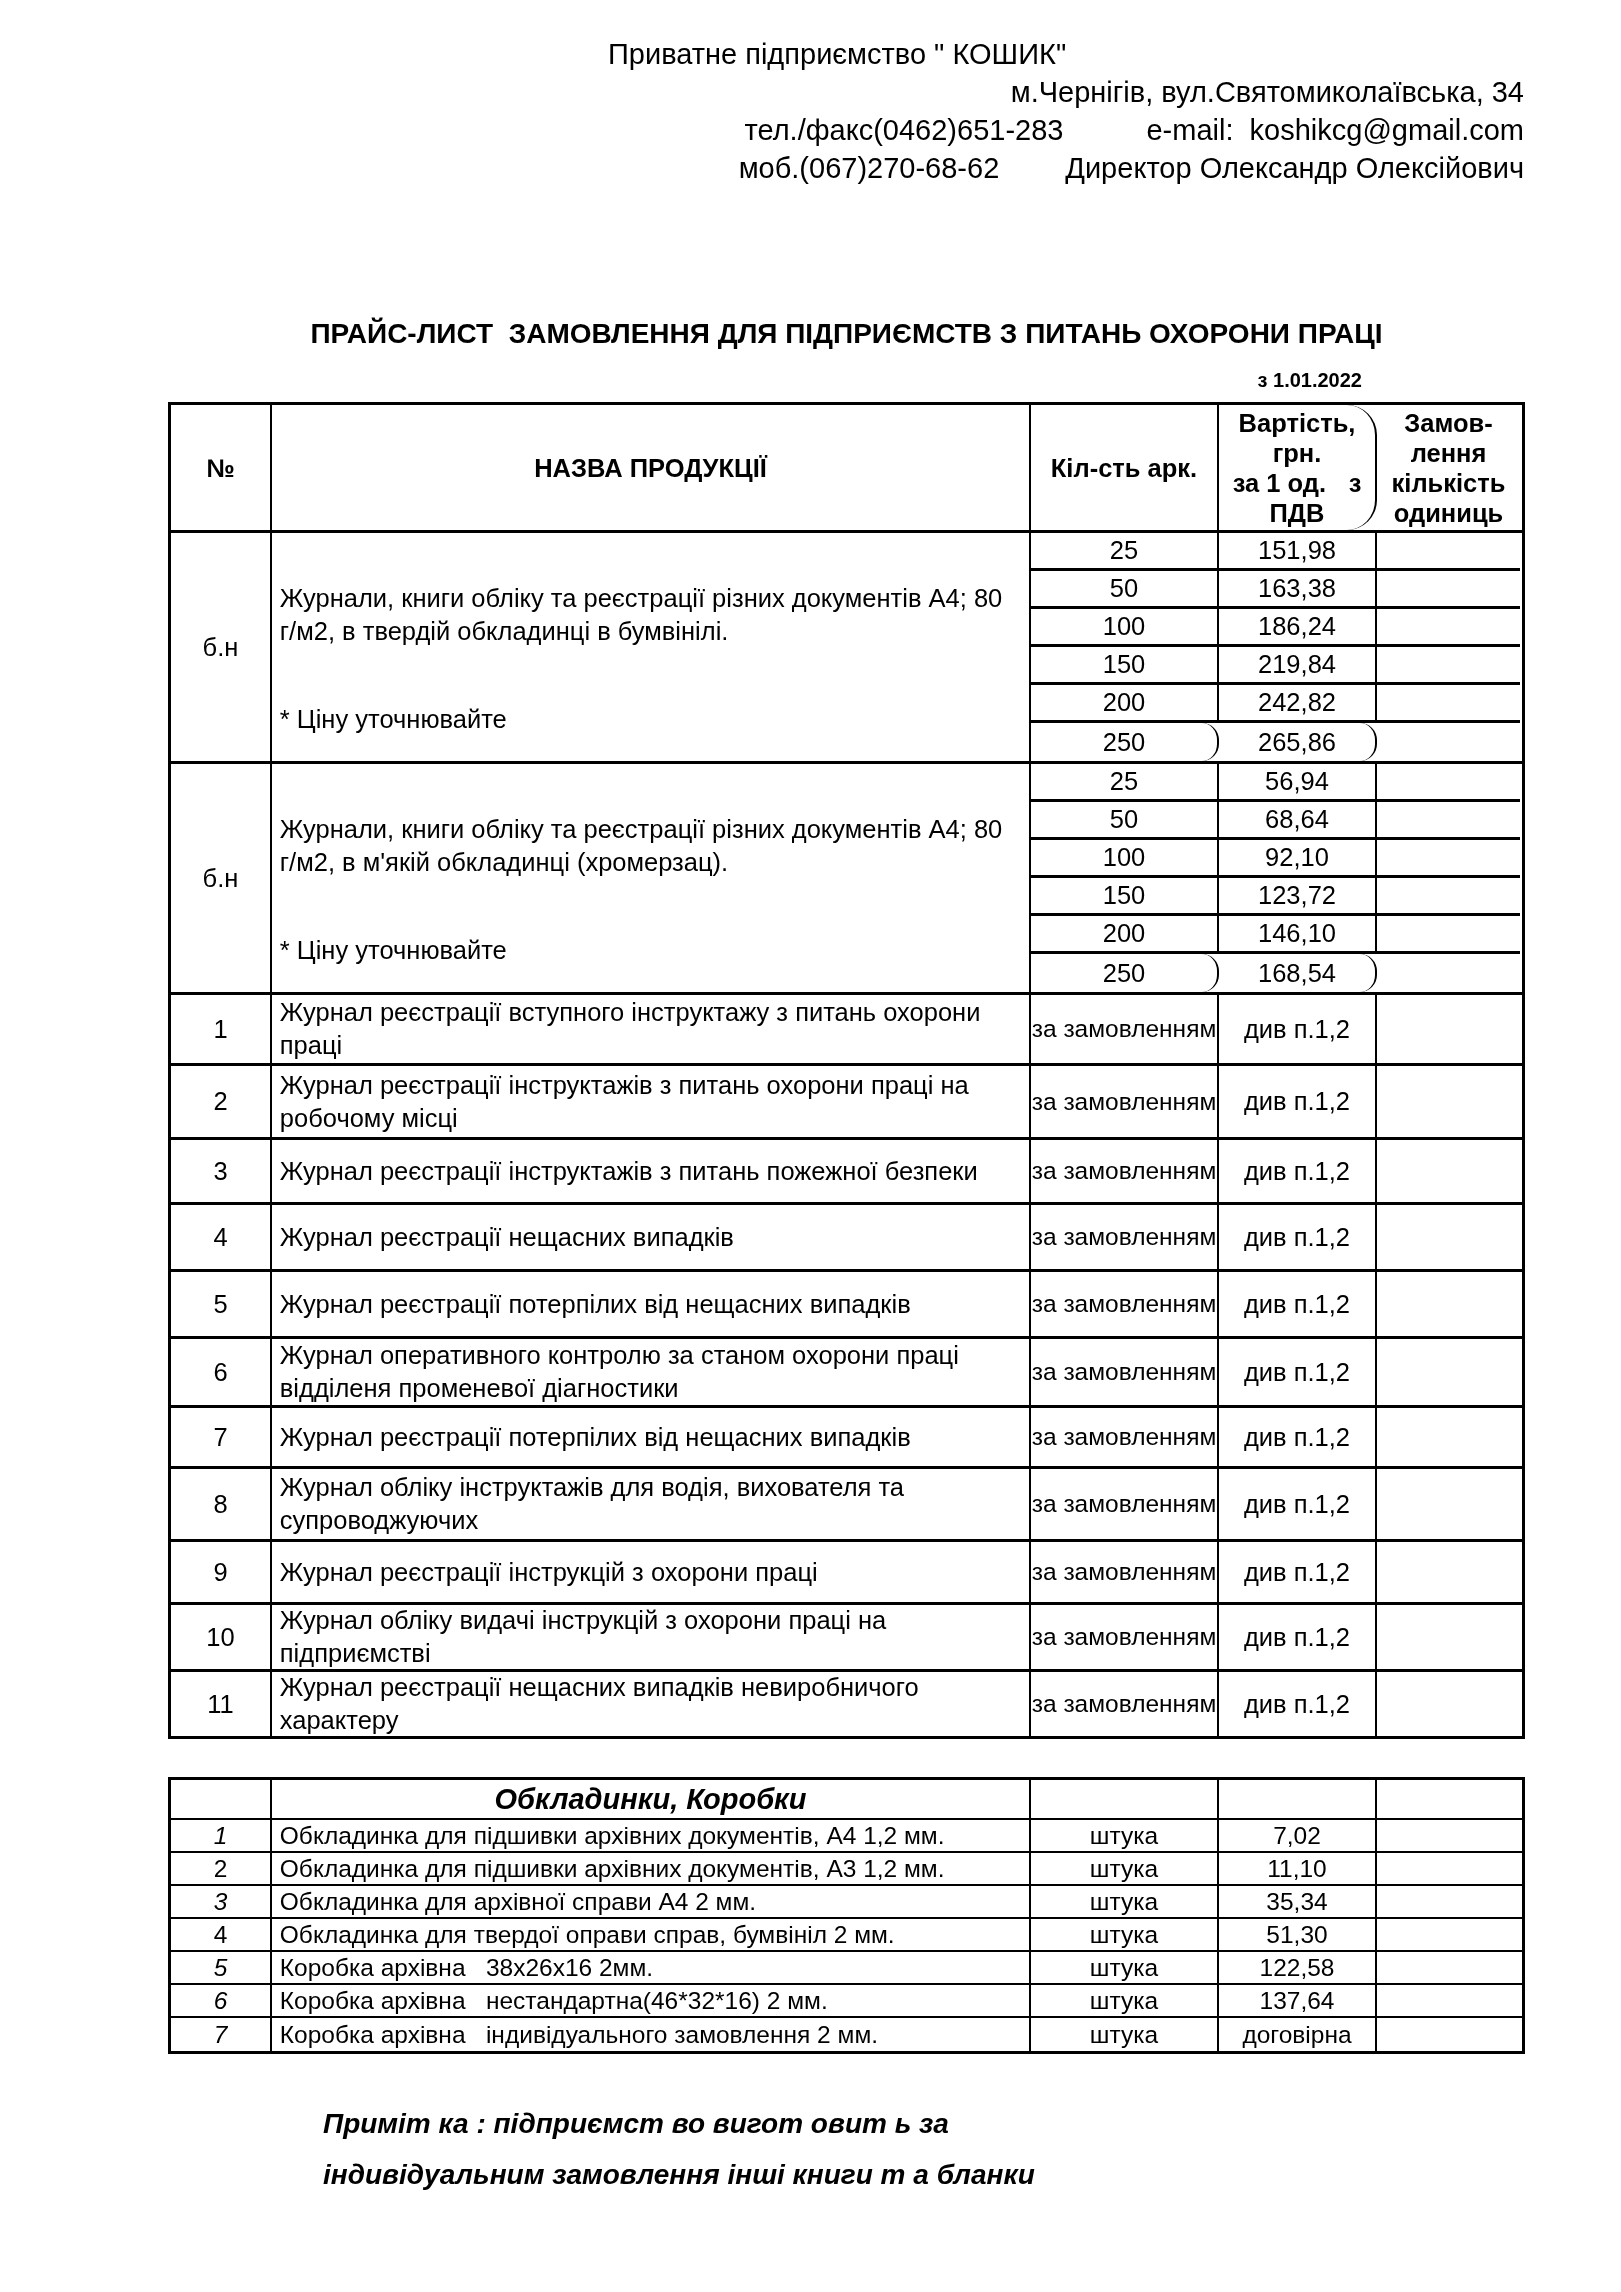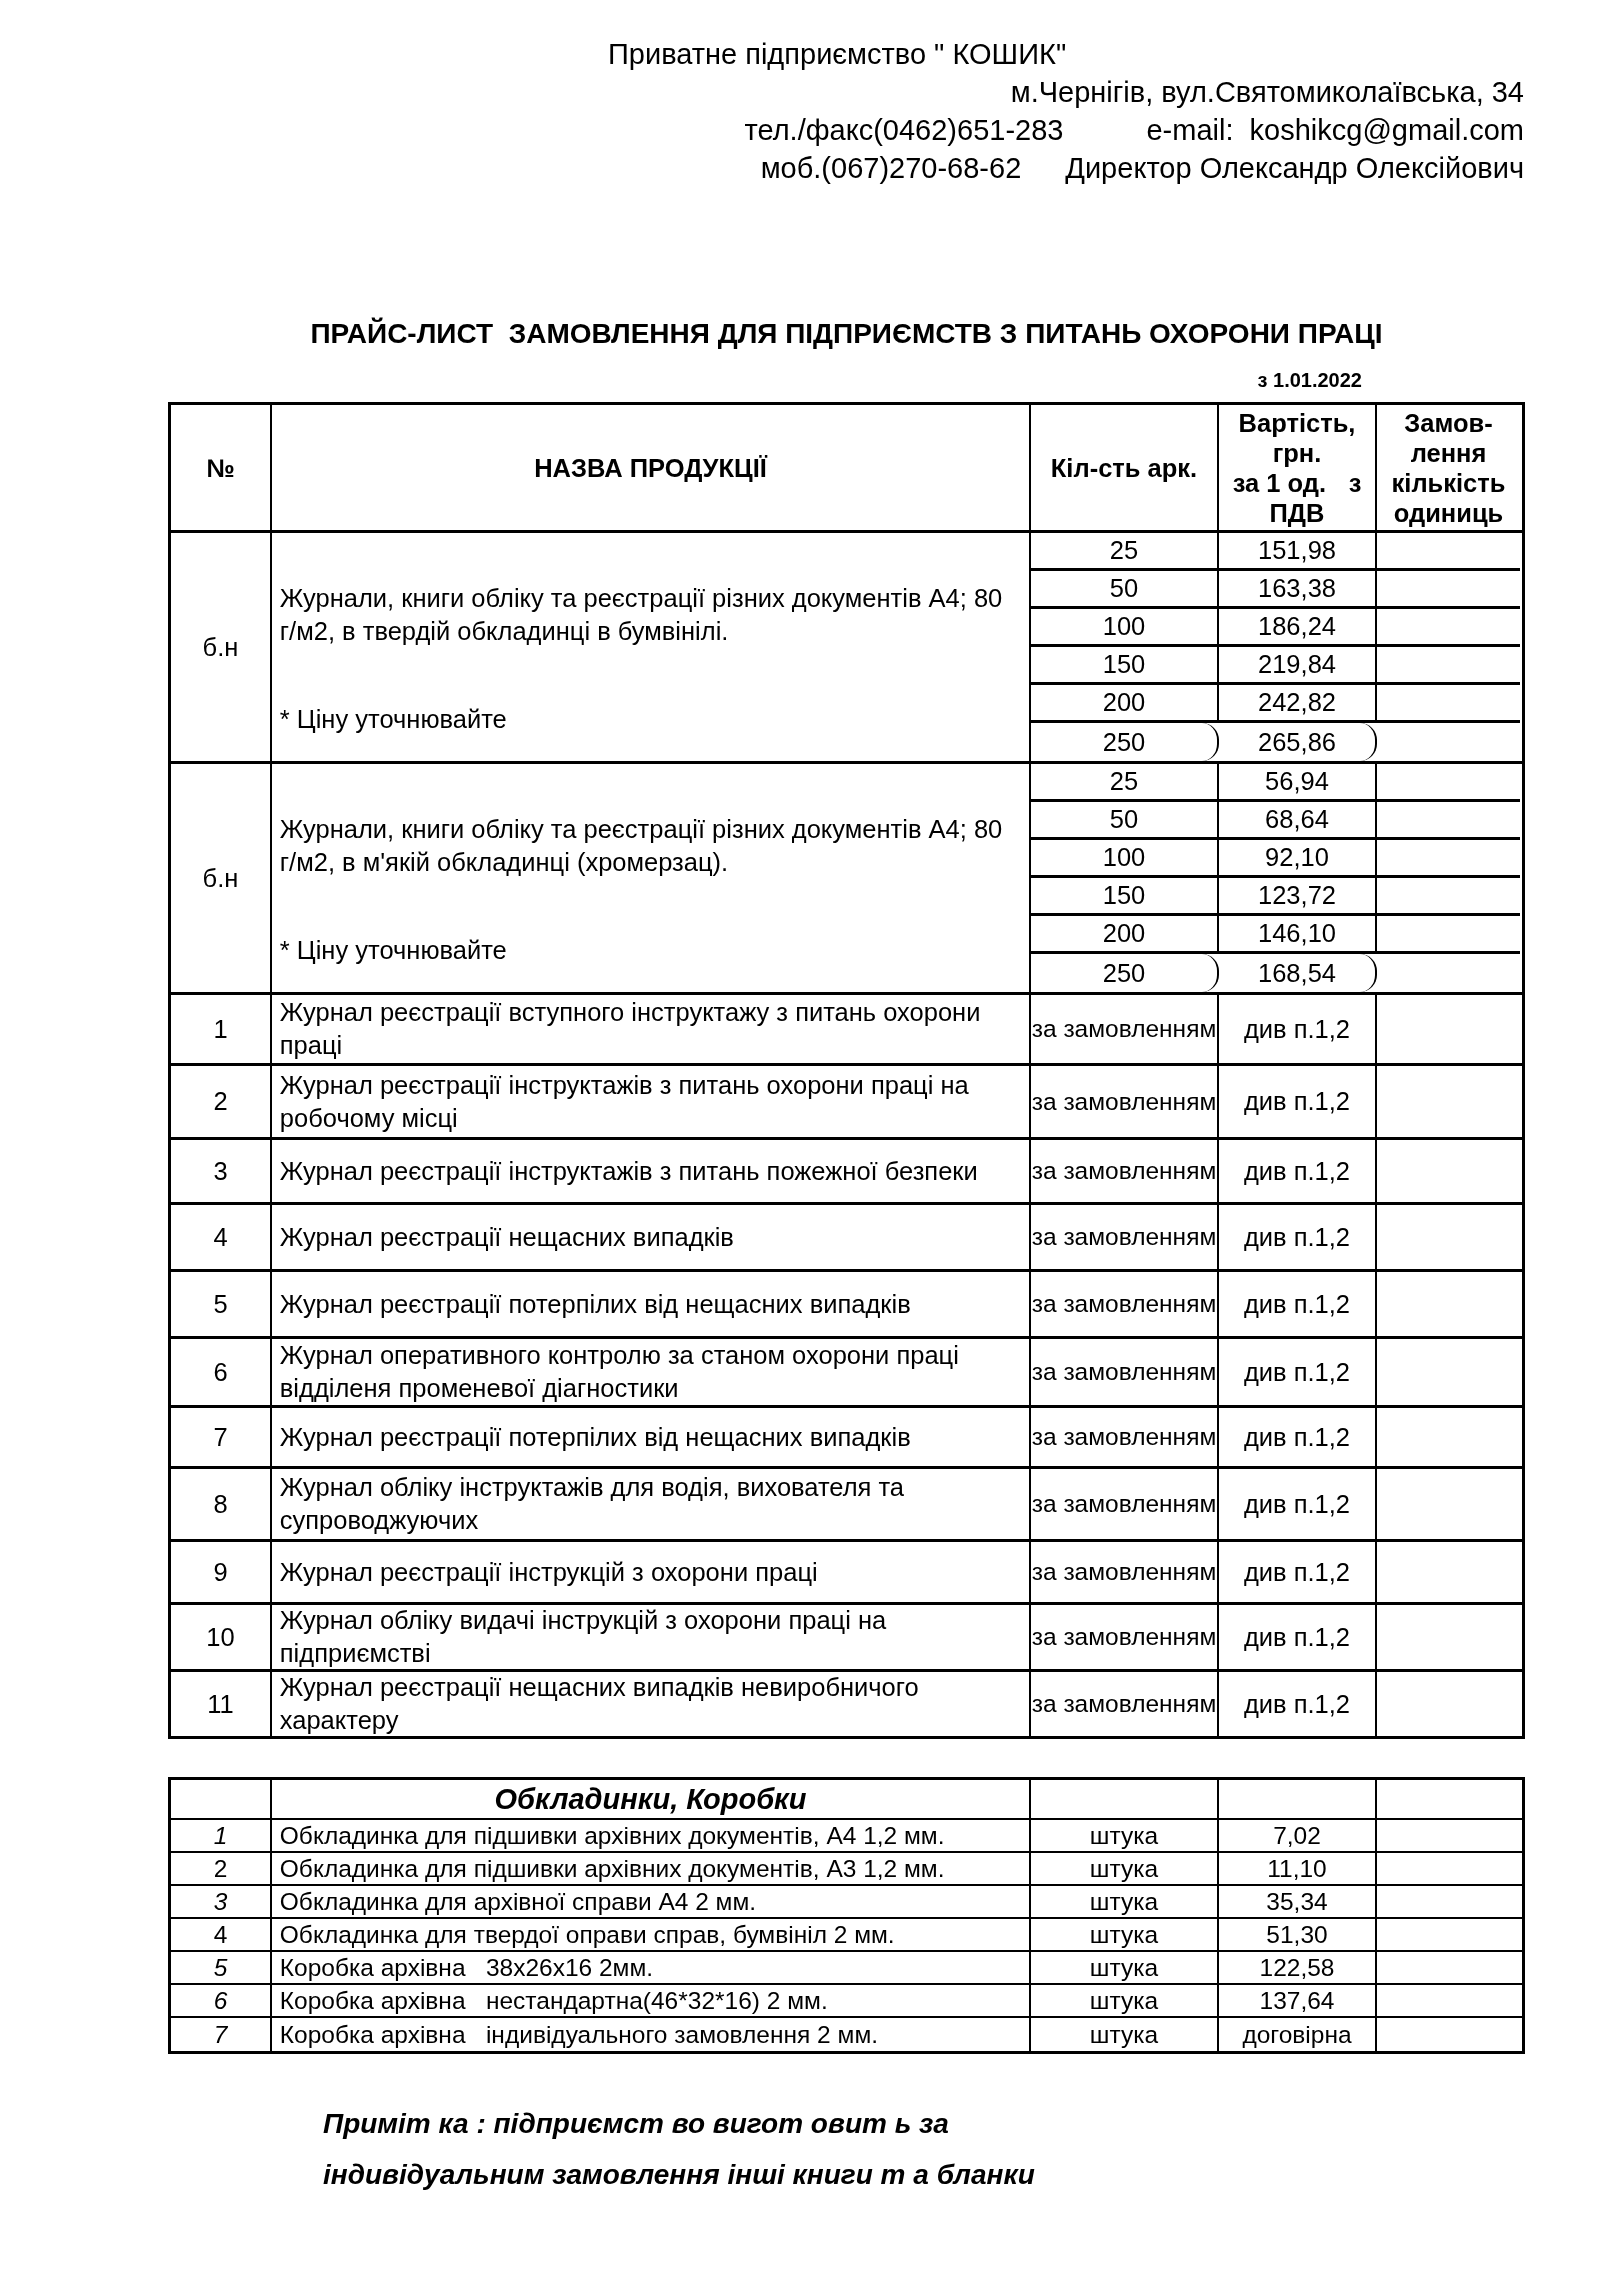--- a/index.html
+++ b/index.html
@@ -9,40 +9,40 @@
     position: relative;
     font-family: "Liberation Sans", "DejaVu Sans", sans-serif;
     color: #000;
   }
   .pre { white-space: pre-wrap; }
 
   
   .lh { position: absolute; left: 608px; top: 35px; width: 916px; font-size: 29px; line-height: 38px; }
   .lh-l2 { text-align: right; }
   .lh-l3 { display: flex; justify-content: flex-end; gap: 83px; }
-  .lh-l4 { display: flex; justify-content: flex-end; gap: 44px; }
+  .lh-l4 { display: flex; justify-content: flex-end; gap: 66px; }
 
   
   .title { position: absolute; left: 168px; top: 318px; width: 1357px; text-align: center;
            font-weight: bold; font-size: 28px; white-space: pre-wrap; }
   .date  { position: absolute; top: 369px; right: 259px; font-weight: bold; font-size: 20px; }
 
   
   .tbl { position: absolute; left: 168px; width: 1357px; border: 3.9px solid #000; background: #fff; }
   .tbl-main { top: 402px; }
   .tbl-covers { top: 1777px; }
   .grid { display: grid; grid-template-columns: 101px 759px 188px 158px 143px; }
   .c { border-right: 2.9px solid #000; display: flex; align-items: center; justify-content: center;
        text-align: center; overflow: hidden; }
   .c.last { border-right: none; }
 
   
   .thead { height: 128px; border-bottom: 3.9px solid #000; font-weight: bold; font-size: 25.5px; }
   .thead .c { line-height: 30px; }
-  .col { flex-direction: column; }
+  .col { flex-direction: column; border-radius: 30px; }
   .hline { width: 100%; }
   .hsplit { width: 100%; display: flex; justify-content: space-between; padding: 0 13.7px; }
 
   
   .block { grid-auto-rows: 38px; border-bottom: 3.9px solid #000; font-size: 25.5px; }
   .bnum  { grid-row: 1 / 7; grid-column: 1; }
   .bname { grid-row: 1 / 7; grid-column: 2; flex-direction: column; align-items: flex-start;
            justify-content: flex-start; text-align: left; padding: 49px 11.8px 0 7.8px; line-height: 33px; }
   .bnote { margin-top: 55px; }
   .sc { border-bottom: 3.9px solid #000; }

